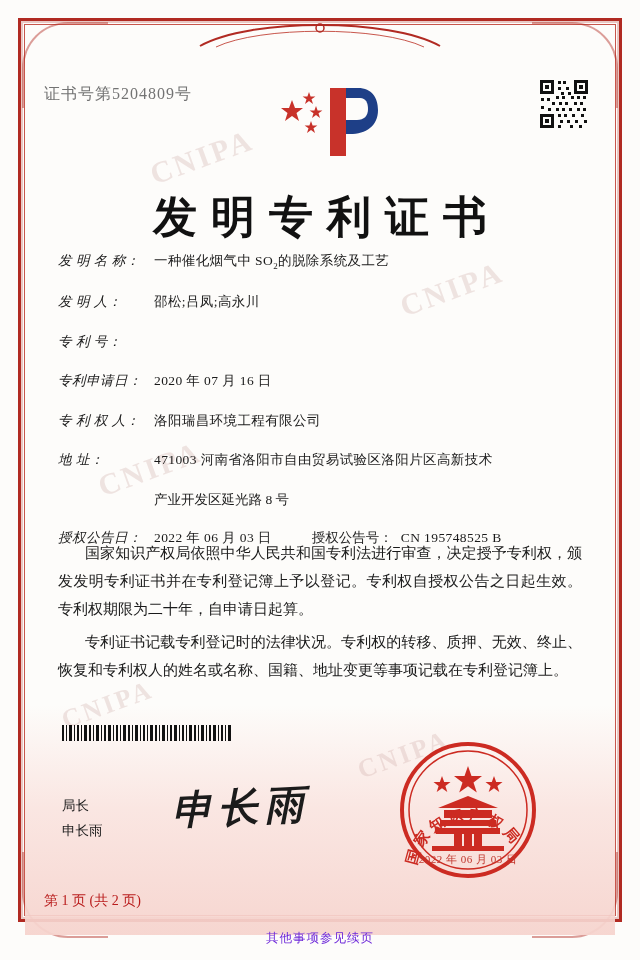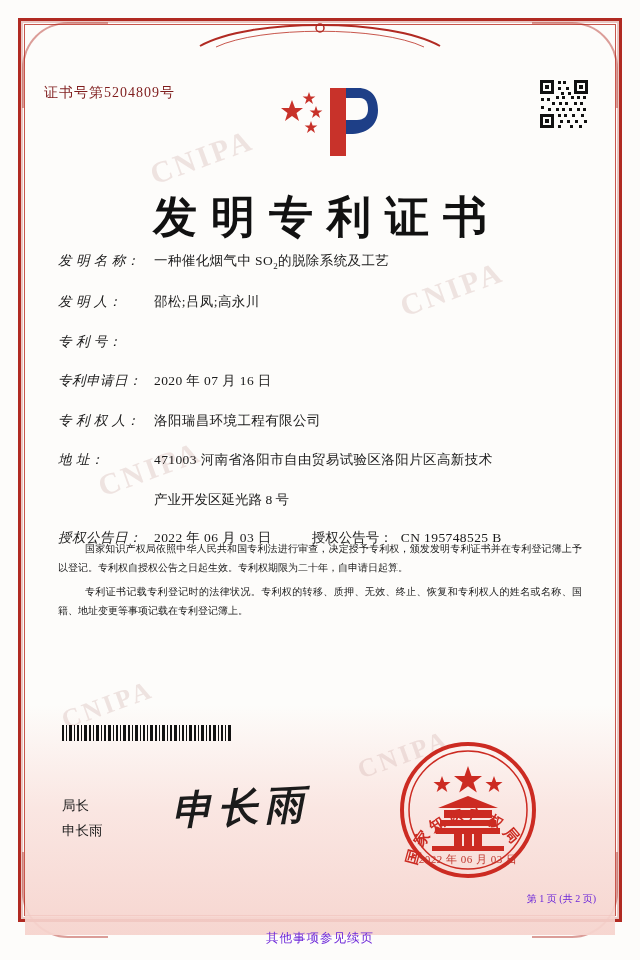--- a/index.html
+++ b/index.html
@@ -102,23 +102,23 @@
   .content {
     position: absolute;
     left: 44px; top: 40px;
     width: 552px;
     height: 860px;
   }
 
   .cert-no {
     position: absolute;
     left: 0; top: 44px;
-    font-size: 14px;
+    font-size: 16px;
     letter-spacing: 1px;
-    color: #7f1d1d;
+    color: #737373;
   }
 
   
   .logo {
     position: absolute;
     left: 228px; top: 42px;
     width: 110px; height: 78px;
   }
 
   
@@ -173,21 +173,21 @@
     white-space: nowrap;
   }
   .value2 { letter-spacing: 0.4px; }
   .addr2 { margin-left: 96px; margin-top: 2px; }
 
   
   .paras {
     position: absolute;
     left: 14px; top: 500px;
     width: 524px;
-    font-size: 10px;
+    font-size: 15px;
     line-height: 1.85;
     text-align: justify;
   }
   .paras p {
     margin: 0 0 6px 0;
     text-indent: 27px;
   }
 
   
   .barcode {
@@ -227,23 +227,23 @@
     width: 132px;
     text-align: center;
     font-size: 11px;
     color: #c0352c;
     letter-spacing: 0.5px;
   }
 
   .page-no {
     position: absolute;
     left: 0; right: 0; top: 852px;
-    text-align: right;
-    font-size: 10px;
-    color: #6d28d9;
+    text-align: left;
+    font-size: 14px;
+    color: #b91c1c;
   }
 
   .footer-note {
     position: absolute;
     left: 0; right: 0; top: 930px;
     text-align: center;
     font-size: 12.5px;
     color: #6d28d9;
     letter-spacing: 1px;
   }

